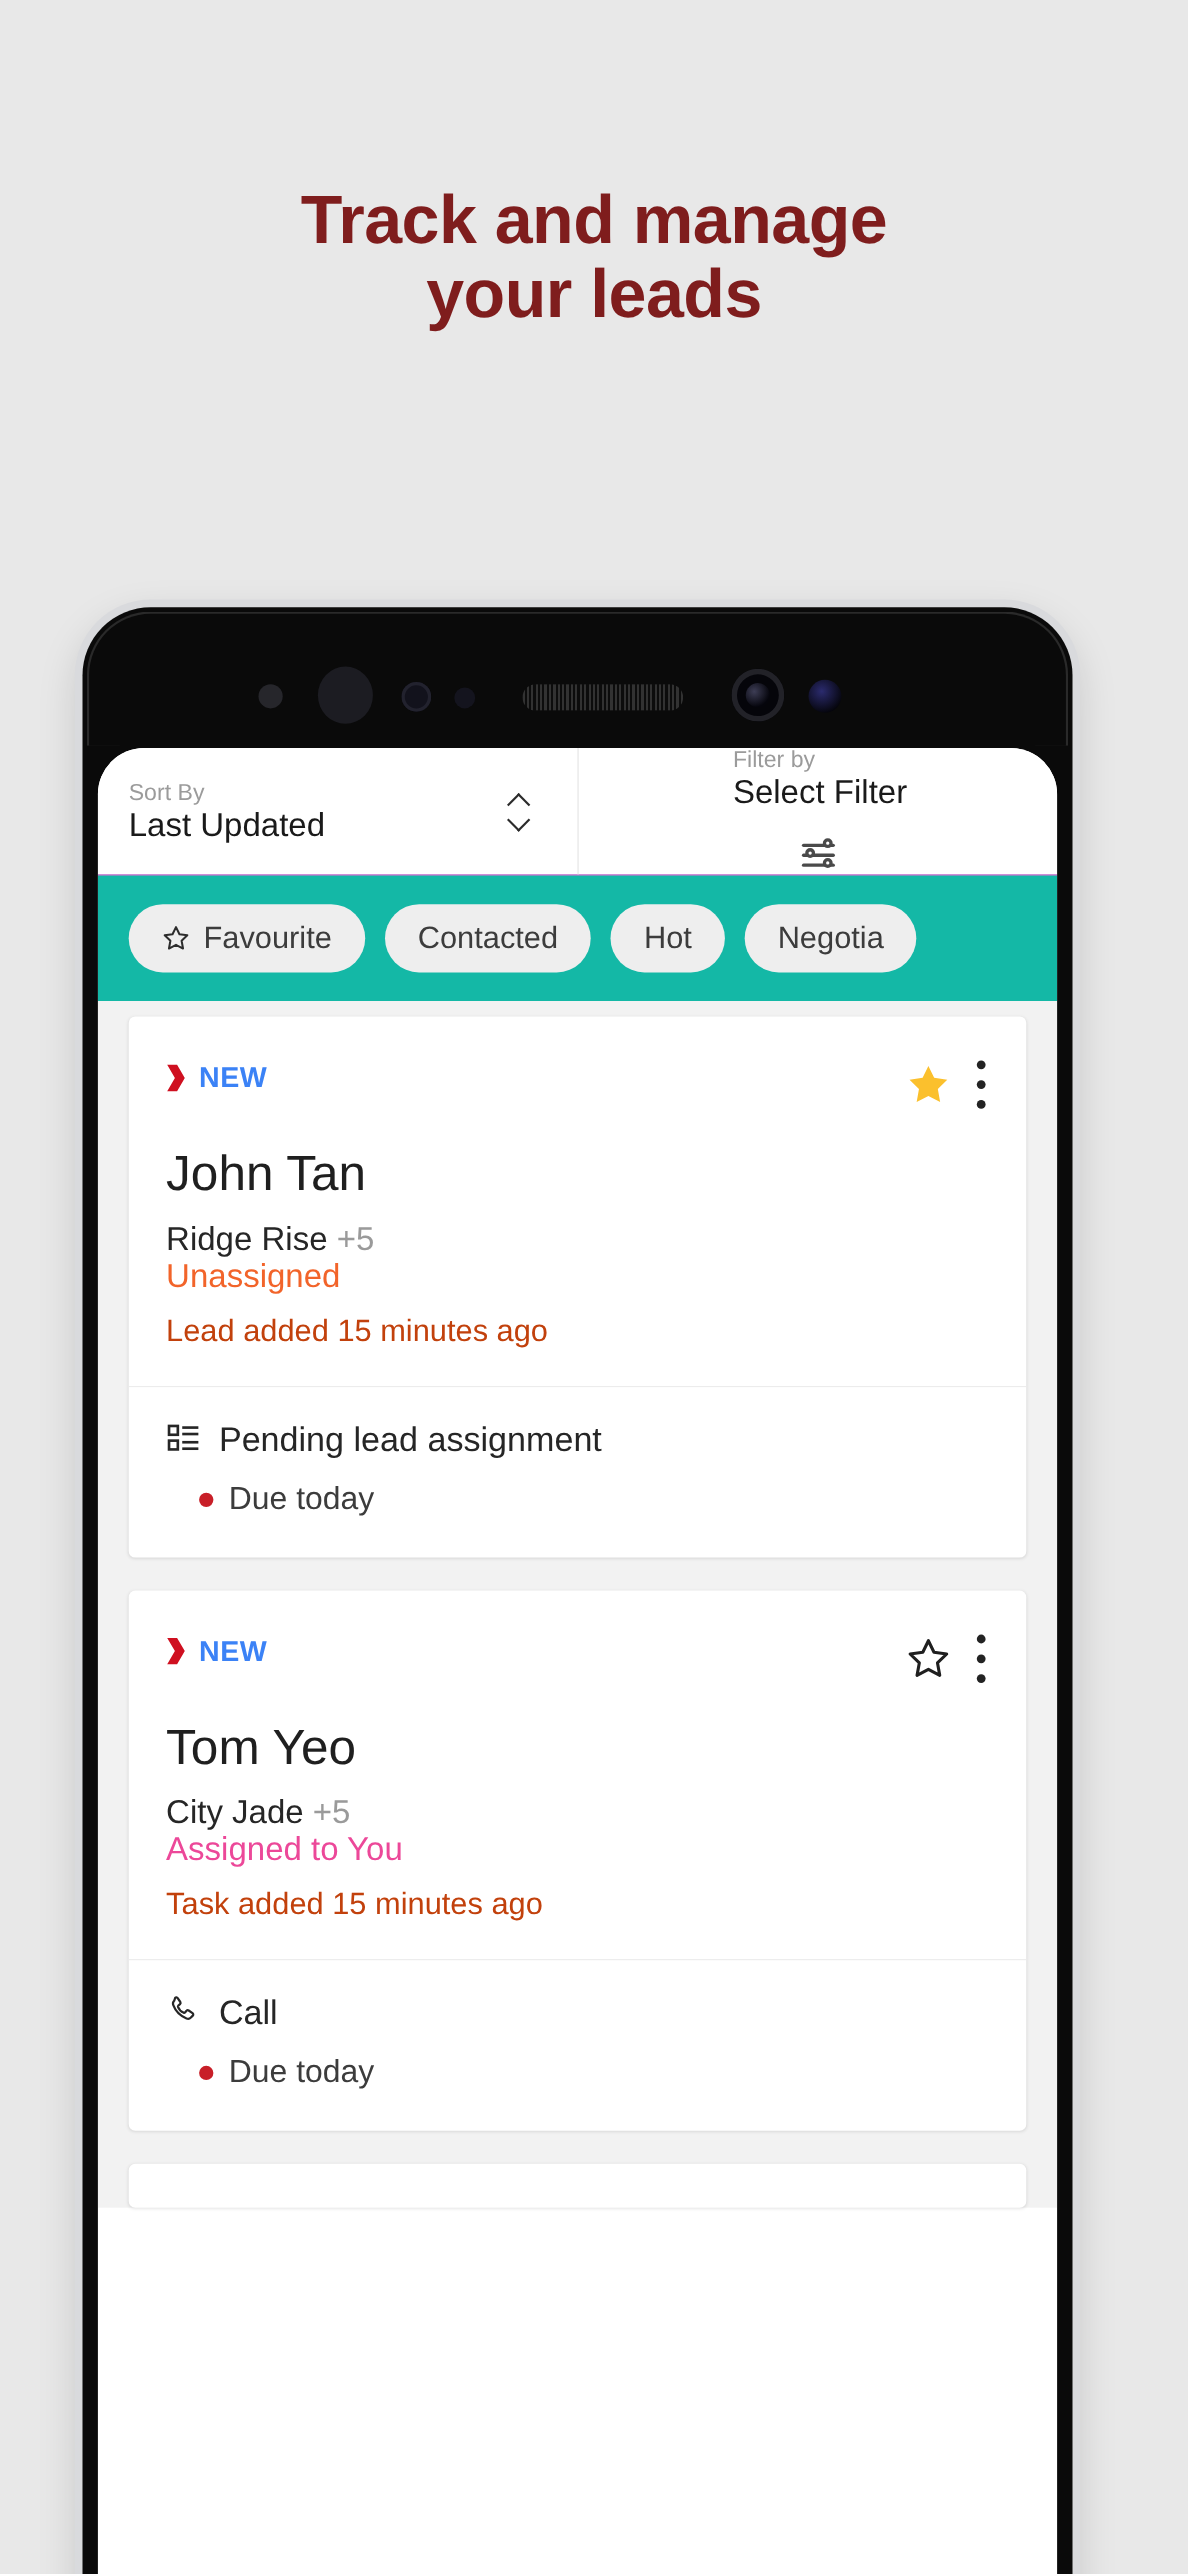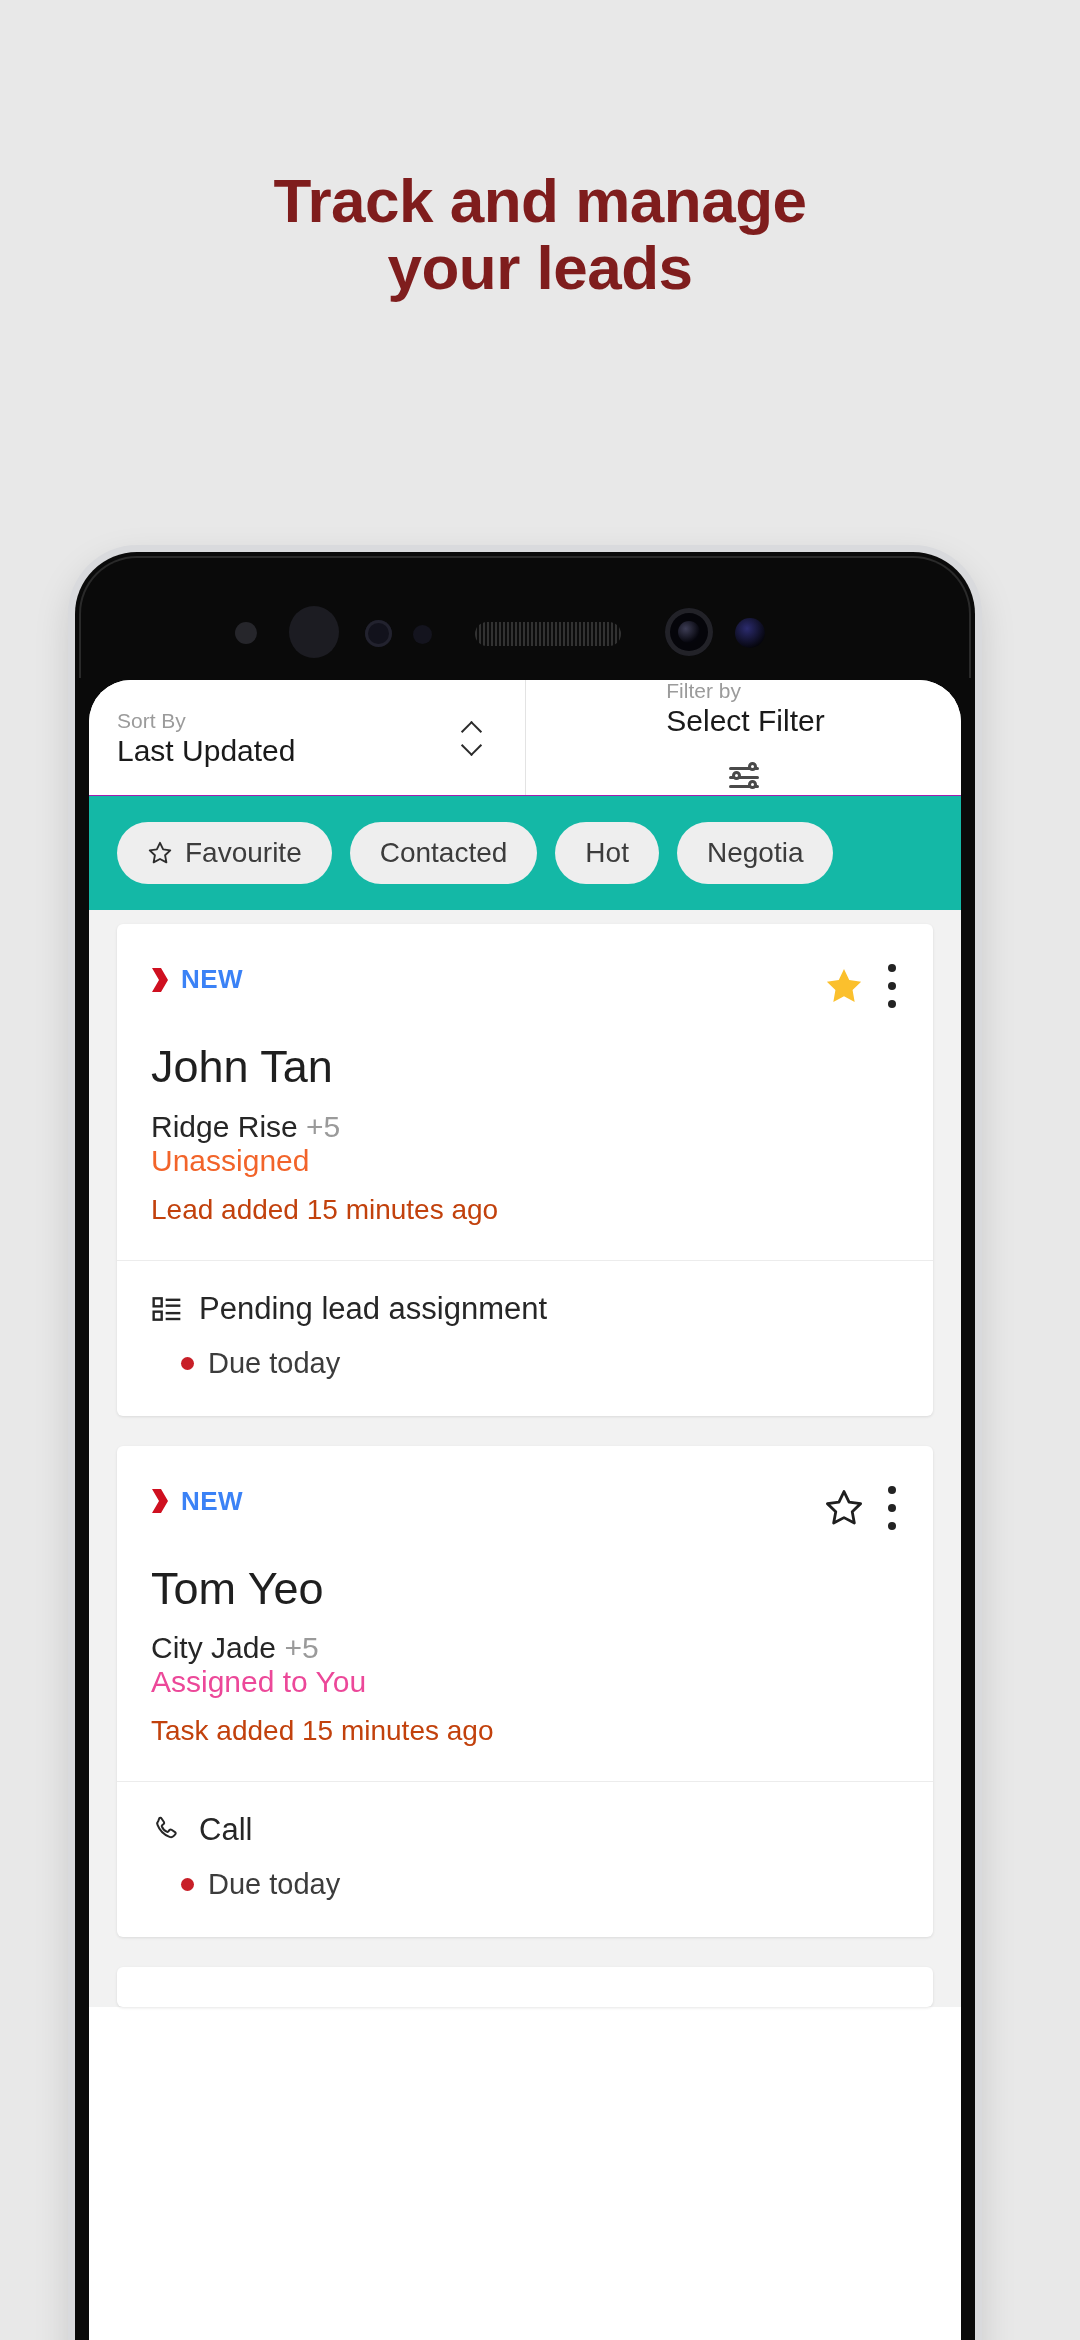--- a/index.html
+++ b/index.html
@@ -236,21 +236,21 @@
     font-size: 28px;
     color: #c2410c;
     margin-top: 16px;
   }
 
   .card-task {
     border-top: 1px solid #ececec;
     padding: 30px 34px 36px;
   }
   .task-row {
-    display: flex; align-items: center; gap: 16px;
+    display: flex; align-items: flex-start; gap: 16px;
     font-size: 31px; color: #262626;
   }
   .task-ico { width: 32px; height: 32px; flex: 0 0 auto; }
   .due-row {
     display: flex; align-items: center; gap: 14px;
     margin-top: 20px; padding-left: 30px;
     font-size: 29px; color: #3c3c3c;
   }
   .due-dot { width: 13px; height: 13px; border-radius: 50%; background: #c81f28; flex: 0 0 auto; }
 

